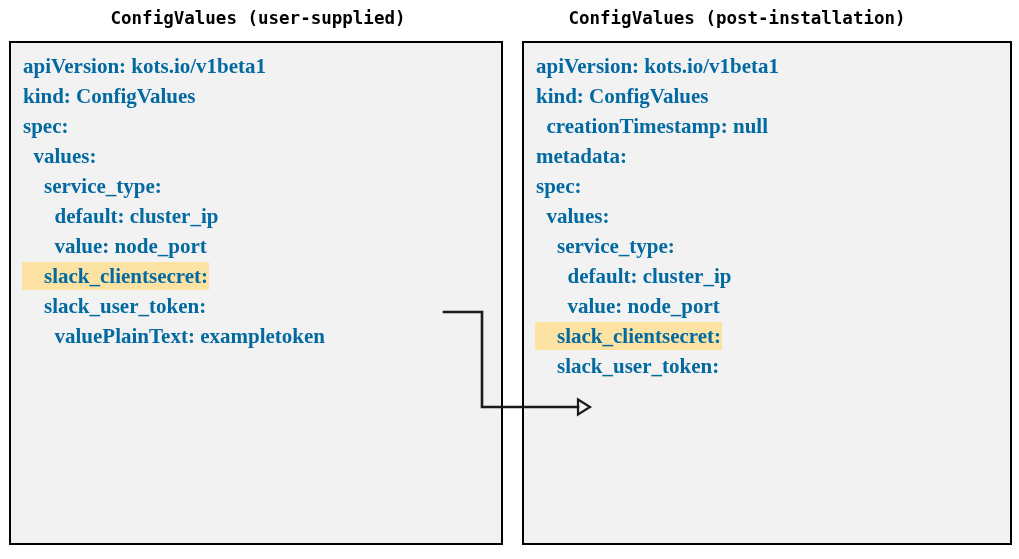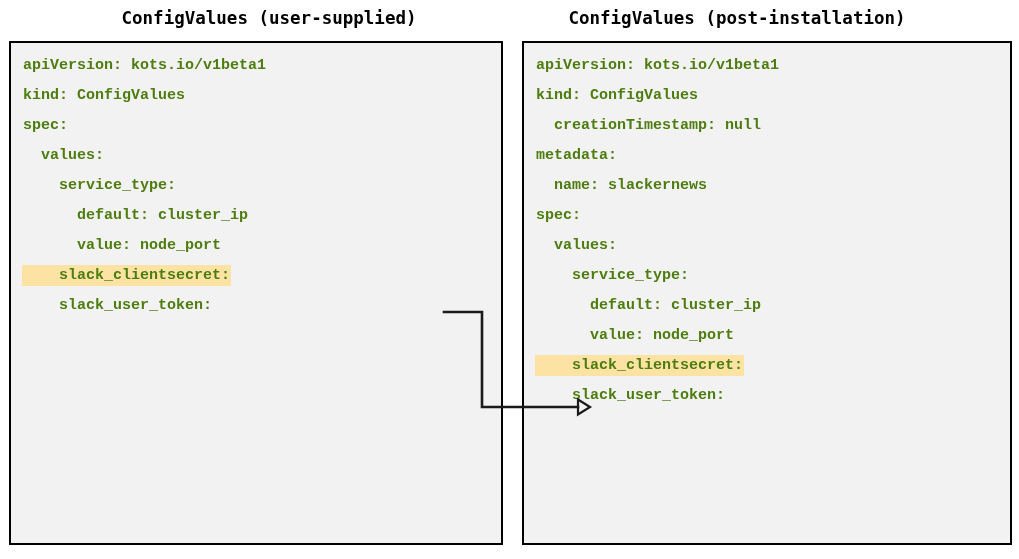--- a/index.html
+++ b/index.html
@@ -19,21 +19,21 @@
     position: absolute;
     top: 8px;
     font-family: "DejaVu Sans Mono", "Liberation Mono", monospace;
     font-size: 17.5px;
     font-weight: bold;
     color: #000000;
     letter-spacing: 0px;
     white-space: pre;
     text-align: center;
   }
-  #title-left  { left: 22px;  width: 494px; }
+  #title-left  { left: 11px;  width: 494px; }
   #title-right { left: 492px; width: 490px; }
 
   .code-panel {
     position: absolute;
     top: 41px;
     height: 504px;
     background: #f2f2f2;
     border: 2px solid #000000;
     box-sizing: border-box;
     overflow: hidden;
@@ -45,24 +45,24 @@
     position: absolute;
     top: 8px;
     left: 11px;
     right: 0;
   }
 
   .code-line {
     height: 30px;
     line-height: 30px;
     white-space: pre;
-    font-family: Liberation Mono, monospace;
-    font-size: 15px;
+    font-family: Liberation Serif, serif;
+    font-size: 21px;
     font-weight: bold;
-    color: #4d7c0f;
+    color: #0369a1;
   }
   .code-line > span.txt {
     display: inline;
     padding: 2px 1px;
   }
   .code-line.hl > span.txt {
     background: #fce3a4;
   }
 
   
@@ -84,32 +84,32 @@
   <div class="code-body" id="left-body">
       <div class="code-line"><span class="txt">apiVersion: kots.io/v1beta1</span></div>
       <div class="code-line"><span class="txt">kind: ConfigValues</span></div>
       <div class="code-line"><span class="txt">spec:</span></div>
       <div class="code-line"><span class="txt">  values:</span></div>
       <div class="code-line"><span class="txt">    service_type:</span></div>
       <div class="code-line"><span class="txt">      default: cluster_ip</span></div>
       <div class="code-line"><span class="txt">      value: node_port</span></div>
       <div class="code-line hl"><span class="txt">    slack_clientsecret:</span></div>
       <div class="code-line"><span class="txt">    slack_user_token:</span></div>
+      <div class="code-line"><span class="txt">      valuePlainText: exampletoken</span></div>
     </div>
 </div>
 
 <div class="panel-title" id="title-right">ConfigValues (post-installation)</div>
 
 <div class="code-panel" id="panel-right">
   <div class="code-body" id="right-body">
       <div class="code-line"><span class="txt">apiVersion: kots.io/v1beta1</span></div>
       <div class="code-line"><span class="txt">kind: ConfigValues</span></div>
       <div class="code-line"><span class="txt">  creationTimestamp: null</span></div>
       <div class="code-line"><span class="txt">metadata:</span></div>
-      <div class="code-line"><span class="txt">  name: slackernews</span></div>
       <div class="code-line"><span class="txt">spec:</span></div>
       <div class="code-line"><span class="txt">  values:</span></div>
       <div class="code-line"><span class="txt">    service_type:</span></div>
       <div class="code-line"><span class="txt">      default: cluster_ip</span></div>
       <div class="code-line"><span class="txt">      value: node_port</span></div>
       <div class="code-line hl"><span class="txt">    slack_clientsecret:</span></div>
       <div class="code-line"><span class="txt">    slack_user_token:</span></div>
     </div>
 </div>
 

